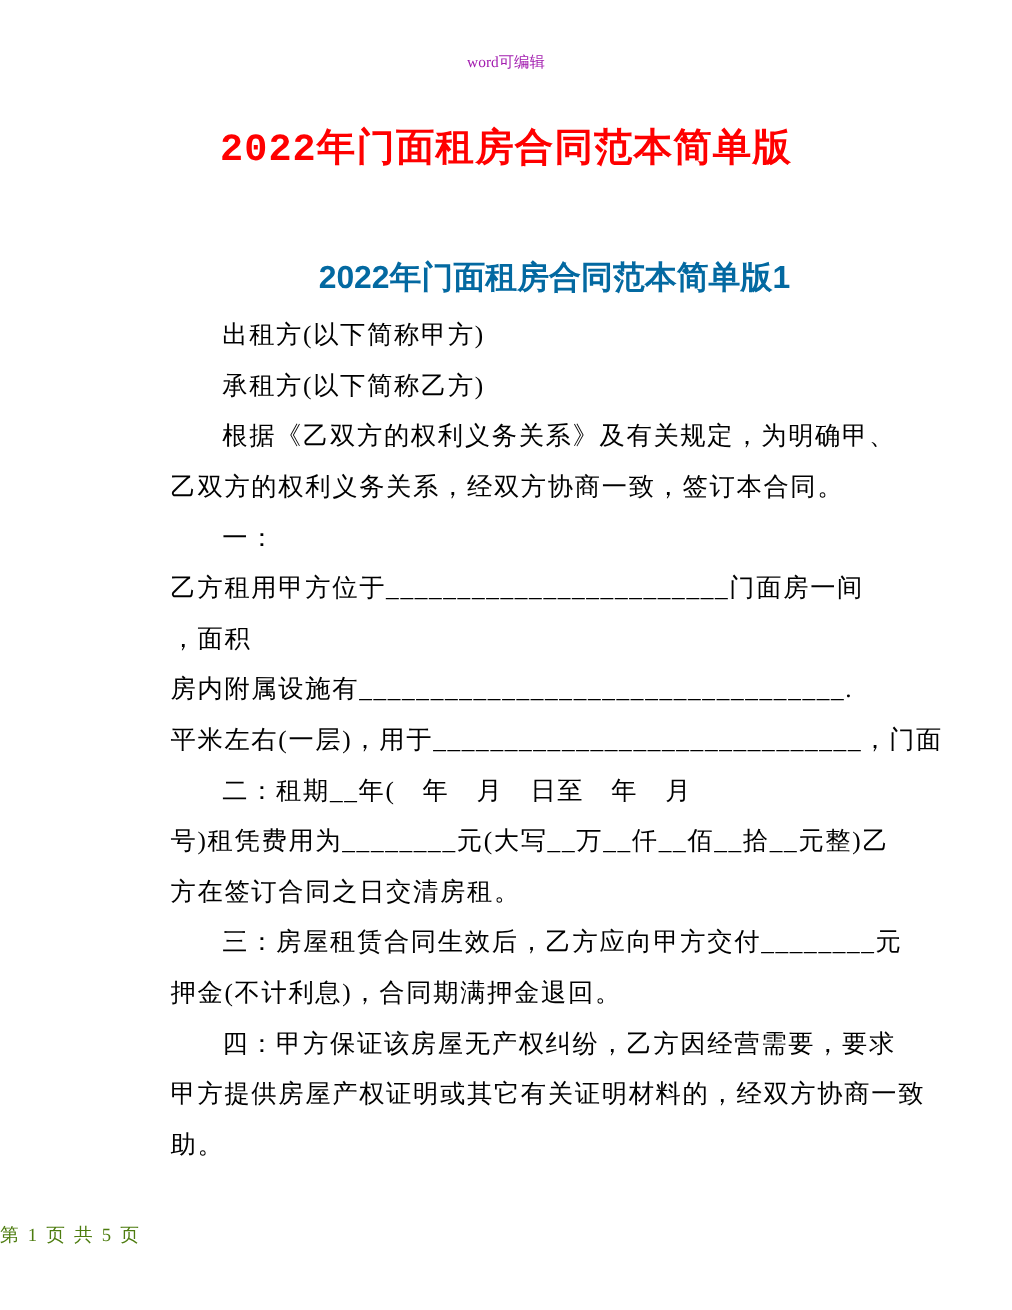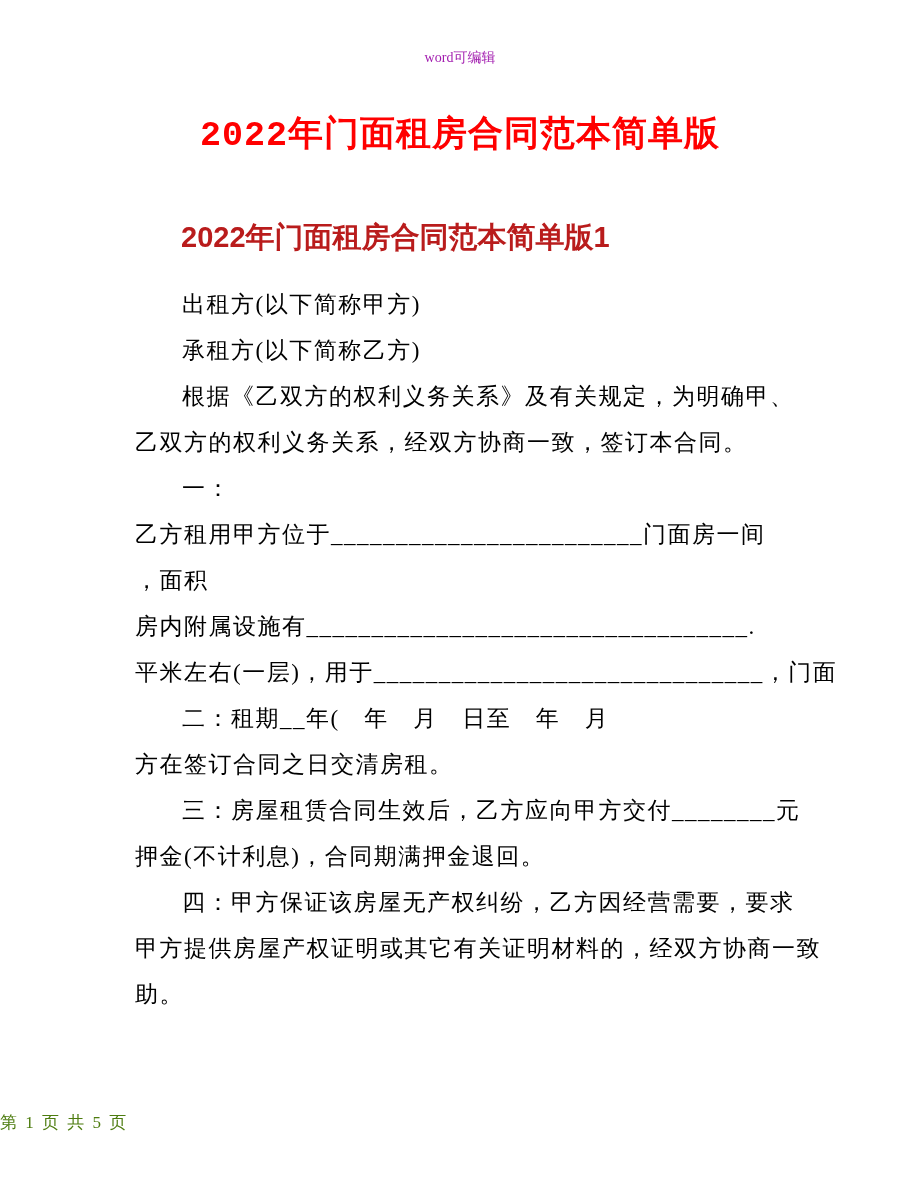--- a/index.html
+++ b/index.html
@@ -38,42 +38,44 @@
     font-size: 35px;
     line-height: 44px;
     letter-spacing: 1px;
     color: #ff0000;
   }
   .subtitle {
     position: absolute;
     top: 219px;
     left: 135px;
     width: 660px;
-    margin: 0;
+    margin: 16px;
     text-indent: 46px;
     font-family: "Liberation Sans", "DejaVu Sans", sans-serif;
     font-weight: bold;
     font-size: 29px;
     line-height: 36px;
-    color: #b91c1c;
+    color: #0369a1;
+    text-align: center;
   }
   .body-text {
     position: absolute;
     top: 282px;
     left: 135px;
     width: 665px;
     font-size: 23px;
     letter-spacing: 1.5px;
     color: #000000;
   }
   .line {
     height: 46px;
     line-height: 46px;
     white-space: pre;
     overflow: visible;
+    margin-left: 20px;
   }
   .line.indent {
     text-indent: 47px;
   }
   .footer {
     position: absolute;
     top: 1112px;
     left: 0;
     width: 100%;
     text-align: left;
@@ -98,20 +100,21 @@
     <div class="line indent">出租方(以下简称甲方)</div>
     <div class="line indent">承租方(以下简称乙方)</div>
     <div class="line indent">根据《乙双方的权利义务关系》及有关规定，为明确甲、</div>
     <div class="line">乙双方的权利义务关系，经双方协商一致，签订本合同。</div>
     <div class="line indent">一：</div>
     <div class="line">乙方租用甲方位于________________________门面房一间</div>
     <div class="line">，面积</div>
     <div class="line">房内附属设施有__________________________________.</div>
     <div class="line">平米左右(一层)，用于______________________________，门面</div>
     <div class="line indent">二：租期__年(　年　月　日至　年　月</div>
+    <div class="line">号)租凭费用为________元(大写__万__仟__佰__拾__元整)乙</div>
     <div class="line">方在签订合同之日交清房租。</div>
     <div class="line indent">三：房屋租赁合同生效后，乙方应向甲方交付________元</div>
     <div class="line">押金(不计利息)，合同期满押金退回。</div>
     <div class="line indent">四：甲方保证该房屋无产权纠纷，乙方因经营需要，要求</div>
     <div class="line">甲方提供房屋产权证明或其它有关证明材料的，经双方协商一致</div>
     <div class="line">助。</div>
   </div>
 
   <div class="footer">第 1 页 共 5 页</div>
 

